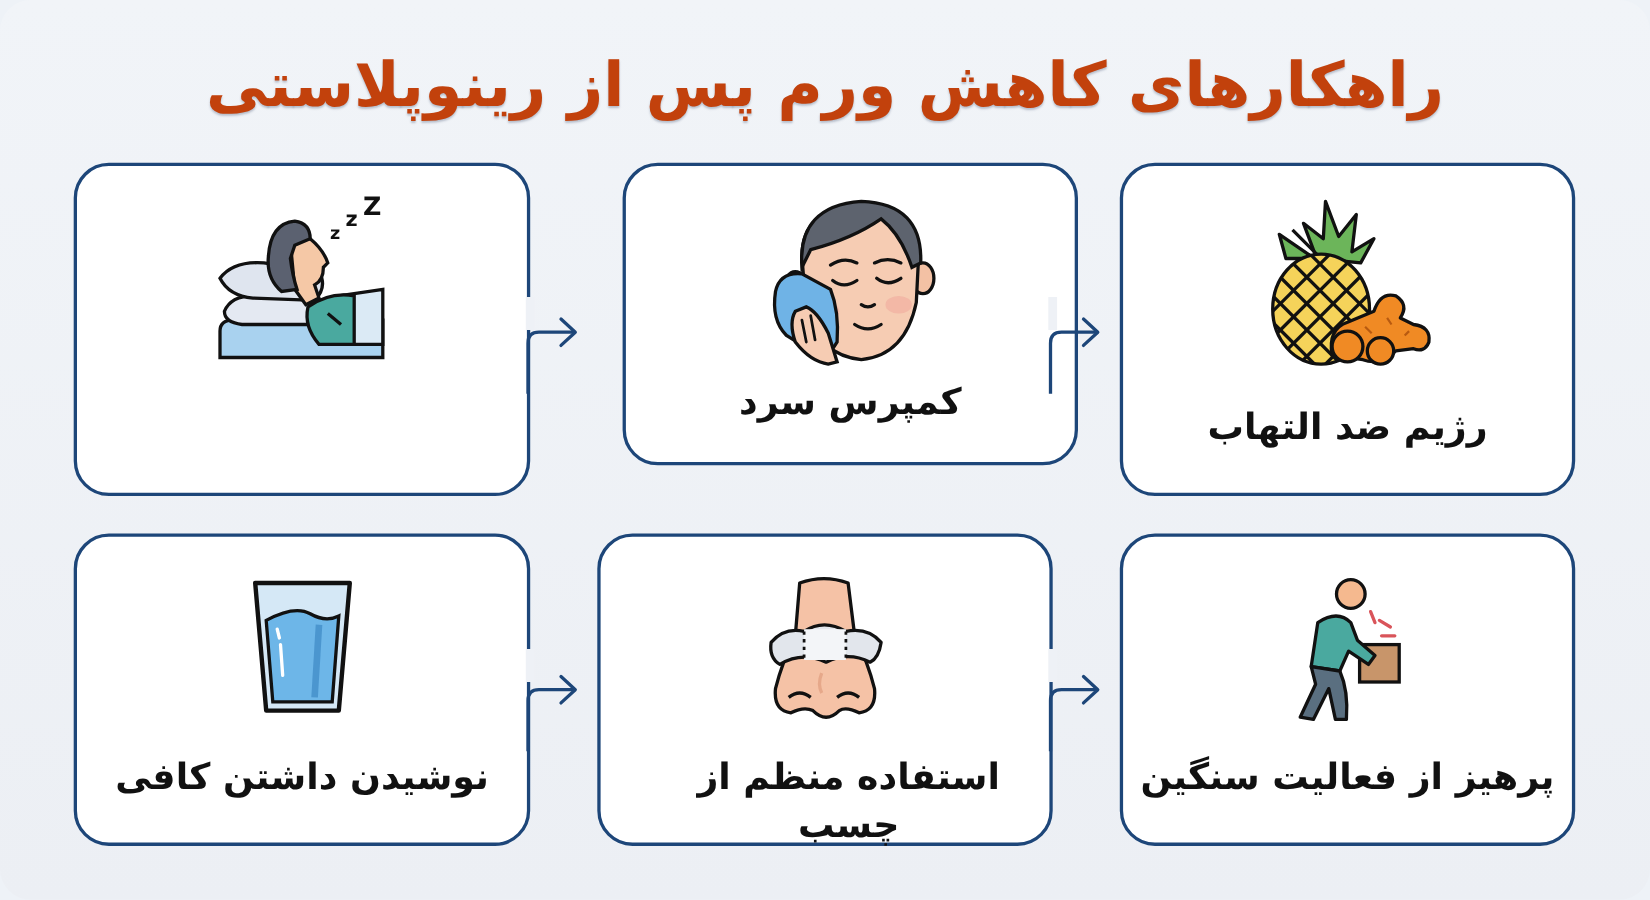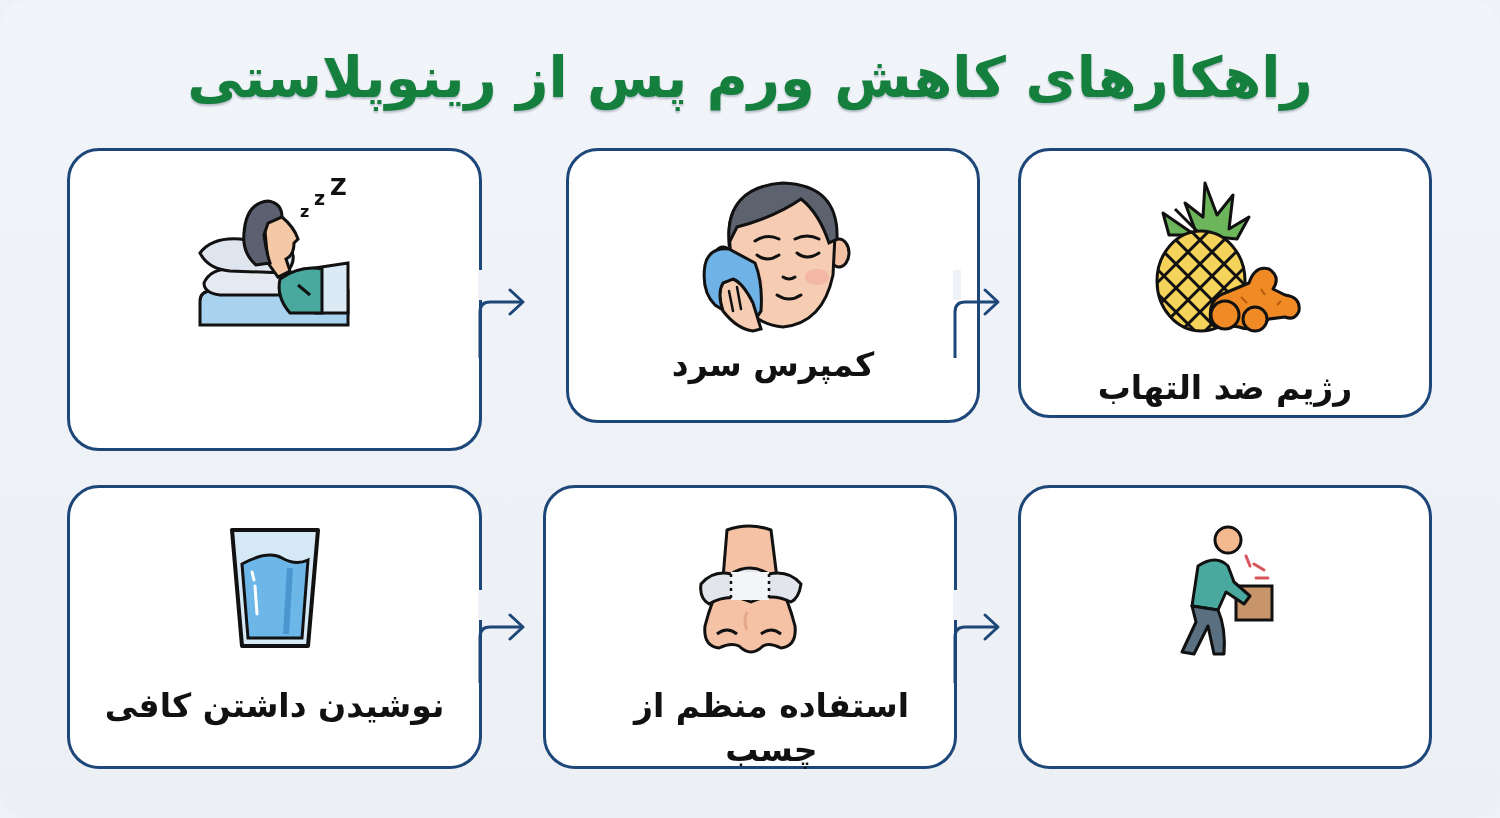--- a/index.html
+++ b/index.html
@@ -15,21 +15,21 @@
     border-radius: 28px;
   }
   .title {
     position: absolute; left: 0; top: 38px; width: 1500px;
     text-align: center;
     direction: rtl;
     font-family: "DejaVu Sans", sans-serif;
     font-weight: bold;
     font-size: 56px;
     line-height: 80px;
-    color: #15803d;
+    color: #c2410c;
     text-shadow: 0 2px 2px rgba(10,30,70,0.25);
     letter-spacing: -1px;
   }
   .card {
     position: absolute;
     background: #ffffff;
     border: 3px solid #1d4679;
     border-radius: 32px;
   }
   .card .icon {
@@ -104,21 +104,21 @@
     <path d="M84 122 Q96 130 108 122" fill="none" stroke="#111" stroke-width="3" stroke-linecap="round"></path>
 
     <path d="M12 92 Q16 74 36 76 L62 90 Q70 110 68 138 Q62 150 48 148 L22 132 Q8 118 12 92 Z" fill="#6fb3e6" stroke="#111" stroke-width="3"></path>
 
     <path d="M30 110 Q24 120 30 138 Q44 156 60 158 L68 156 L60 130 Q50 110 40 106 Z" fill="#f6ccb3" stroke="#111" stroke-width="3"></path>
     <path d="M36 118 L40 138 M44 114 L48 136" stroke="#111" stroke-width="2.5" fill="none" stroke-linecap="round"></path>
   </svg>
   <div class="label" style="top:192px;">کمپرس سرد</div>
 </div>
 
-<div class="card" style="left:1018px; top:148px; width:414px; height:270px;">
+<div class="card" style="left:1018px; top:148px; width:414px; height:303px;">
   <svg class="icon" style="top:22px;" width="160" height="165" viewBox="0 0 160 165">
     <defs>
       <clipPath id="pinebody">
           <ellipse cx="56" cy="108" rx="44" ry="50"></ellipse>
         </clipPath>
     </defs>
 
     <path d="M52 62 L40 30 L58 44 L60 10 L72 42 L88 22 L84 56 L104 44 L92 66 Z" fill="#6cb55a" stroke="#111" stroke-width="3" stroke-linejoin="round"></path>
     <path d="M22 50 L48 60 M30 36 L52 58" stroke="#111" stroke-width="3"></path>
     <path d="M18 40 L50 62 L24 62 Z" fill="#6cb55a" stroke="#111" stroke-width="3" stroke-linejoin="round"></path>
@@ -182,20 +182,21 @@
     <line x1="86" y1="34" x2="90" y2="44" stroke="#d9545a" stroke-width="3" stroke-linecap="round"></line>
     <line x1="94" y1="42" x2="104" y2="48" stroke="#d9545a" stroke-width="3" stroke-linecap="round"></line>
     <line x1="96" y1="56" x2="108" y2="56" stroke="#d9545a" stroke-width="3" stroke-linecap="round"></line>
 
     <rect x="76" y="64" width="36" height="34" fill="#c8956a" stroke="#111" stroke-width="3"></rect>
 
     <path d="M38 44 Q56 32 68 44 L74 60 L90 74 L84 82 L66 70 L58 88 L32 84 Z" fill="#4aa99f" stroke="#111" stroke-width="3" stroke-linejoin="round"></path>
 
     <path d="M32 84 L58 88 Q66 106 64 132 L54 132 L48 104 L34 132 L22 130 L36 100 Z" fill="#5a6f80" stroke="#111" stroke-width="3" stroke-linejoin="round"></path>
   </svg>
+  <div class="label" style="top:196px;">پرهیز از فعالیت سنگین</div>
 </div>
 
 <div class="gap" style="left:478px; top:270px; height:30px;"></div>
 <svg class="arrow" style="left:470px; top:280px;" width="60" height="80" viewBox="0 0 60 80">
   <path d="M10 78 L10 32 Q10 22 20 22 L52 22" fill="none" stroke="#1d4679" stroke-width="3"></path>
   <path d="M40 10 L53 22 L40 34" fill="none" stroke="#1d4679" stroke-width="3" stroke-linecap="round" stroke-linejoin="round"></path>
 </svg>
 
 <div class="gap" style="left:953px; top:270px; height:30px;"></div>
 <svg class="arrow" style="left:945px; top:280px;" width="60" height="80" viewBox="0 0 60 80">

